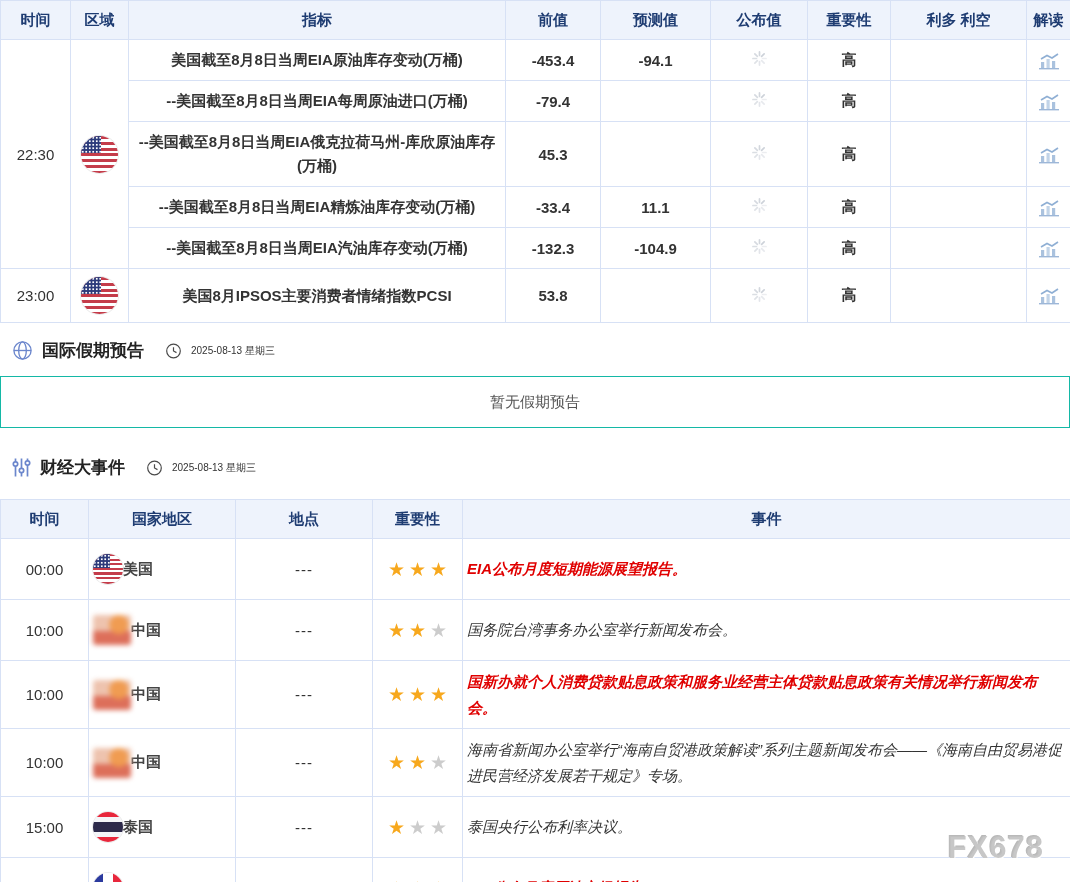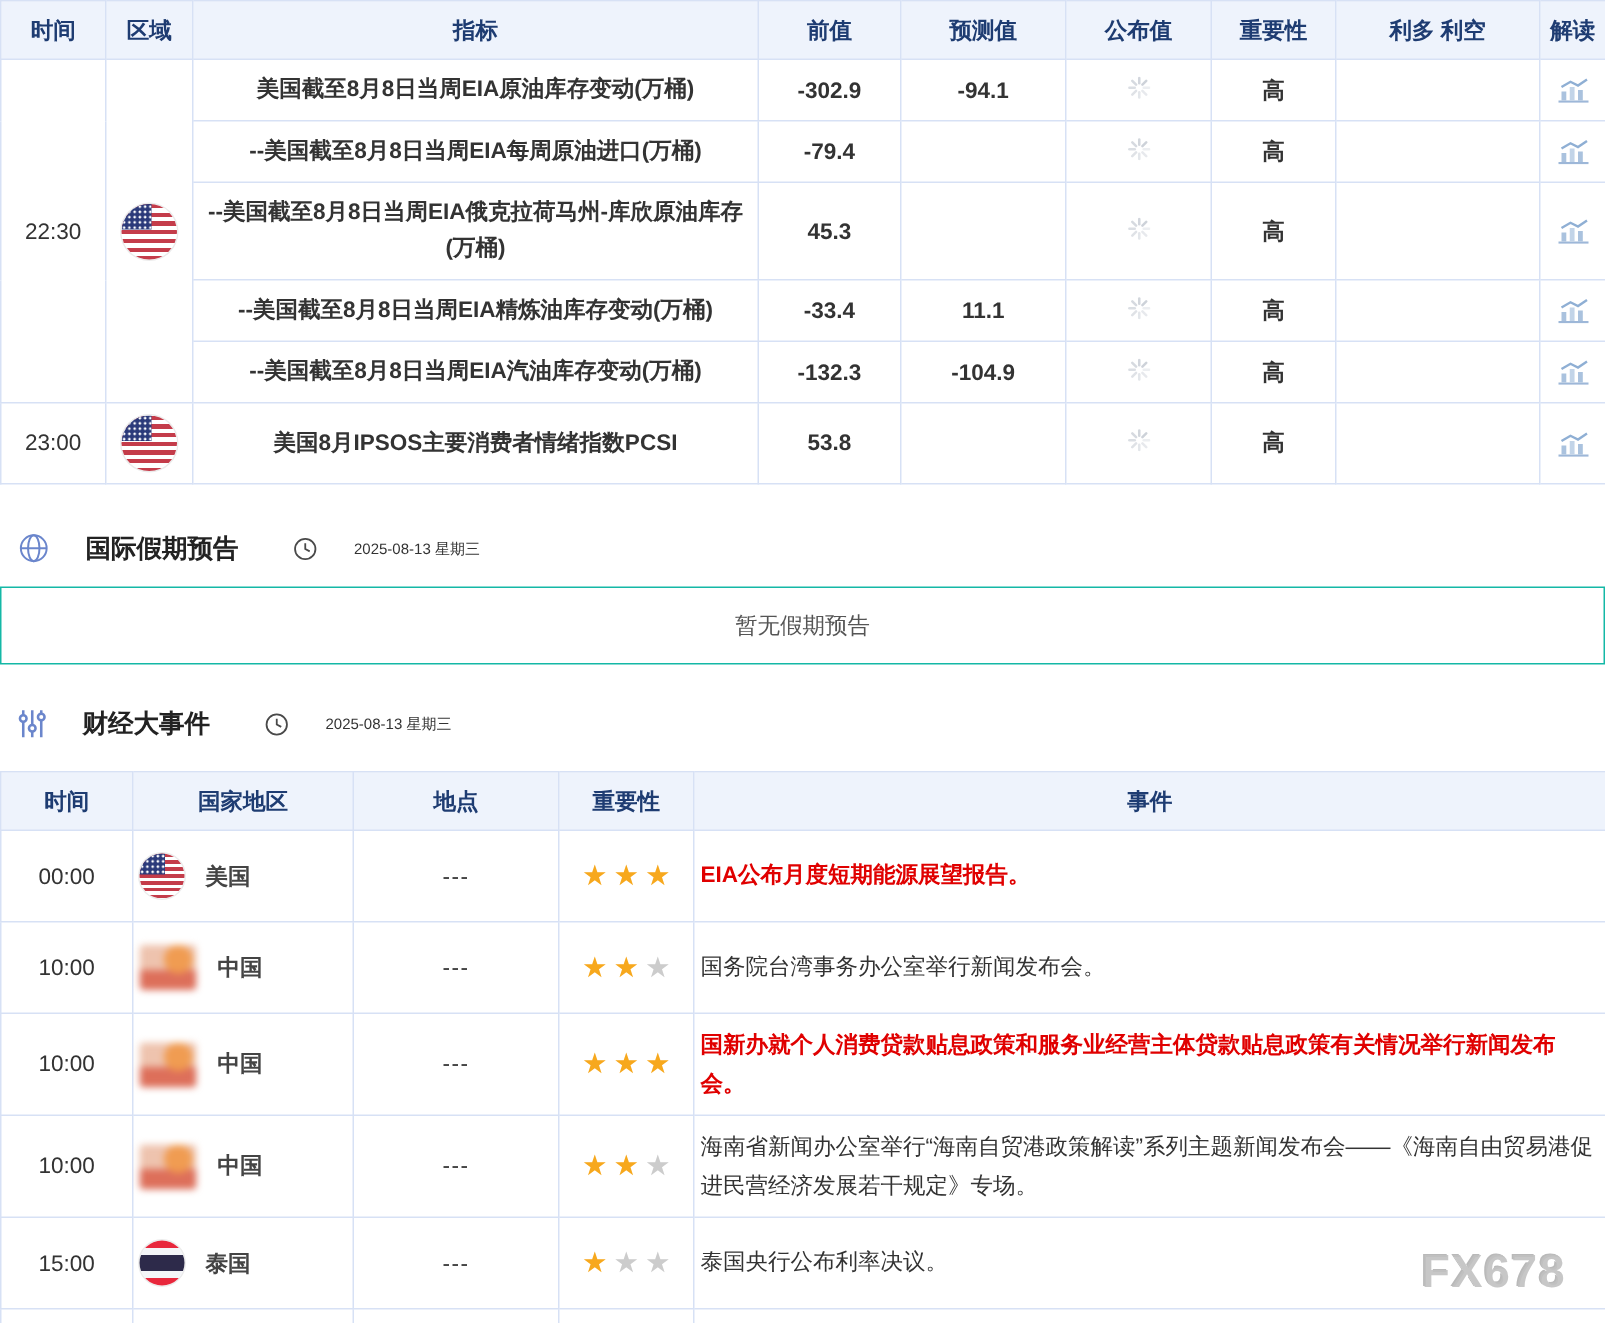--- a/index.html
+++ b/index.html
@@ -41,44 +41,44 @@
   .flag-fr{background:linear-gradient(90deg,#2b3a9e 0 33%,#fff 33% 67%,#e8273c 67% 100%);}
   .flag-blur{
     width:38px;height:30px;border-radius:3px;display:inline-block;vertical-align:middle;
     filter:blur(2.5px);flex:0 0 auto;
     background:
       radial-gradient(circle at 68% 32%, rgba(240,154,77,0.95) 0 28%, transparent 30%),
       linear-gradient(180deg,#eec3ae 0 55%, #dd6f5a 55% 100%);
   }
 
   
-  .section-head{display:flex;align-items:center;gap:24px;margin:31px 0 14px 12px;}
+  .section-head{display:flex;align-items:center;gap:9px;margin:16px 0 14px 12px;}
   .sec-icon{line-height:0;}
   .sec-title{font-size:17px;font-weight:bold;color:#222;}
   .clock-icon{margin-left:12px;line-height:0;}
   .sec-date{font-size:10px;color:#333;}
 
   .holiday-box{
     border:1px solid #14b8a6;height:50px;display:flex;align-items:center;justify-content:center;
     font-size:15px;color:#555;
   }
 
   
   .ev-table{margin-top:20px;}
   .ev-table td{font-size:15px;vertical-align:middle;color:#333;padding:8px 4px;}
   .td-time2{text-align:center;height:44px;}
   .td-country{padding:4px 0 4px 16px;}
-  .country-inner{display:flex;align-items:center;gap:14px;}
+  .country-inner{display:flex;align-items:center;}
   .cname{font-weight:bold;color:#444;}
   .td-loc{text-align:center;color:#999;letter-spacing:1px;}
   .td-stars{text-align:center;}
   .star{font-size:19px;margin:0 2px;}
   .star.gold{color:#f7a81d;}
   .star.gray{color:#ccc;}
-  .td-event{text-align:left;padding:10px 26px;line-height:1.7;}
+  .td-event{text-align:left;padding:10px 26px;line-height:1.7;font-style:italic;}
   .td-event.hl{color:#e00000;font-weight:bold;cursor:pointer;}
 
   .watermark{
     position:absolute;right:26px;top:830px;
     font-size:31px;font-weight:bold;letter-spacing:1px;
     color:rgba(193,193,193,0.9);
     text-shadow:1px 1px 0 #fff,-1px -1px 0 #b9b9b9;
   }
 </style>
 </head>
@@ -111,21 +111,21 @@
           <th>解读</th>
         </tr>
     </thead>
     <tbody>
         <tr>
           <td class="td-time" rowspan="5">22:30</td>
           <td class="td-flag" rowspan="5">
             <div class="flag flag-us flag-lg"></div>
           </td>
           <td class="td-ind">美国截至8月8日当周EIA原油库存变动(万桶)</td>
-          <td class="td-val">-302.9</td>
+          <td class="td-val">-453.4</td>
           <td class="td-val">-94.1</td>
           <td class="td-pub"><span class="spin"><svg width="15" height="15" viewBox="0 0 16 16">
                 <line x1="11.20" y1="8.00" x2="15.00" y2="8.00" stroke="#c9ced6" stroke-width="1.8" stroke-linecap="round" opacity="0.35"></line>
                 <line x1="10.26" y1="10.26" x2="12.95" y2="12.95" stroke="#c9ced6" stroke-width="1.8" stroke-linecap="round" opacity="0.43"></line>
                 <line x1="8.00" y1="11.20" x2="8.00" y2="15.00" stroke="#c9ced6" stroke-width="1.8" stroke-linecap="round" opacity="0.51"></line>
                 <line x1="5.74" y1="10.26" x2="3.05" y2="12.95" stroke="#c9ced6" stroke-width="1.8" stroke-linecap="round" opacity="0.59"></line>
                 <line x1="4.80" y1="8.00" x2="1.00" y2="8.00" stroke="#c9ced6" stroke-width="1.8" stroke-linecap="round" opacity="0.67"></line>
                 <line x1="5.74" y1="5.74" x2="3.05" y2="3.05" stroke="#c9ced6" stroke-width="1.8" stroke-linecap="round" opacity="0.75"></line>
                 <line x1="8.00" y1="4.80" x2="8.00" y2="1.00" stroke="#c9ced6" stroke-width="1.8" stroke-linecap="round" opacity="0.83"></line>
                 <line x1="10.26" y1="5.74" x2="12.95" y2="3.05" stroke="#c9ced6" stroke-width="1.8" stroke-linecap="round" opacity="0.91"></line>

